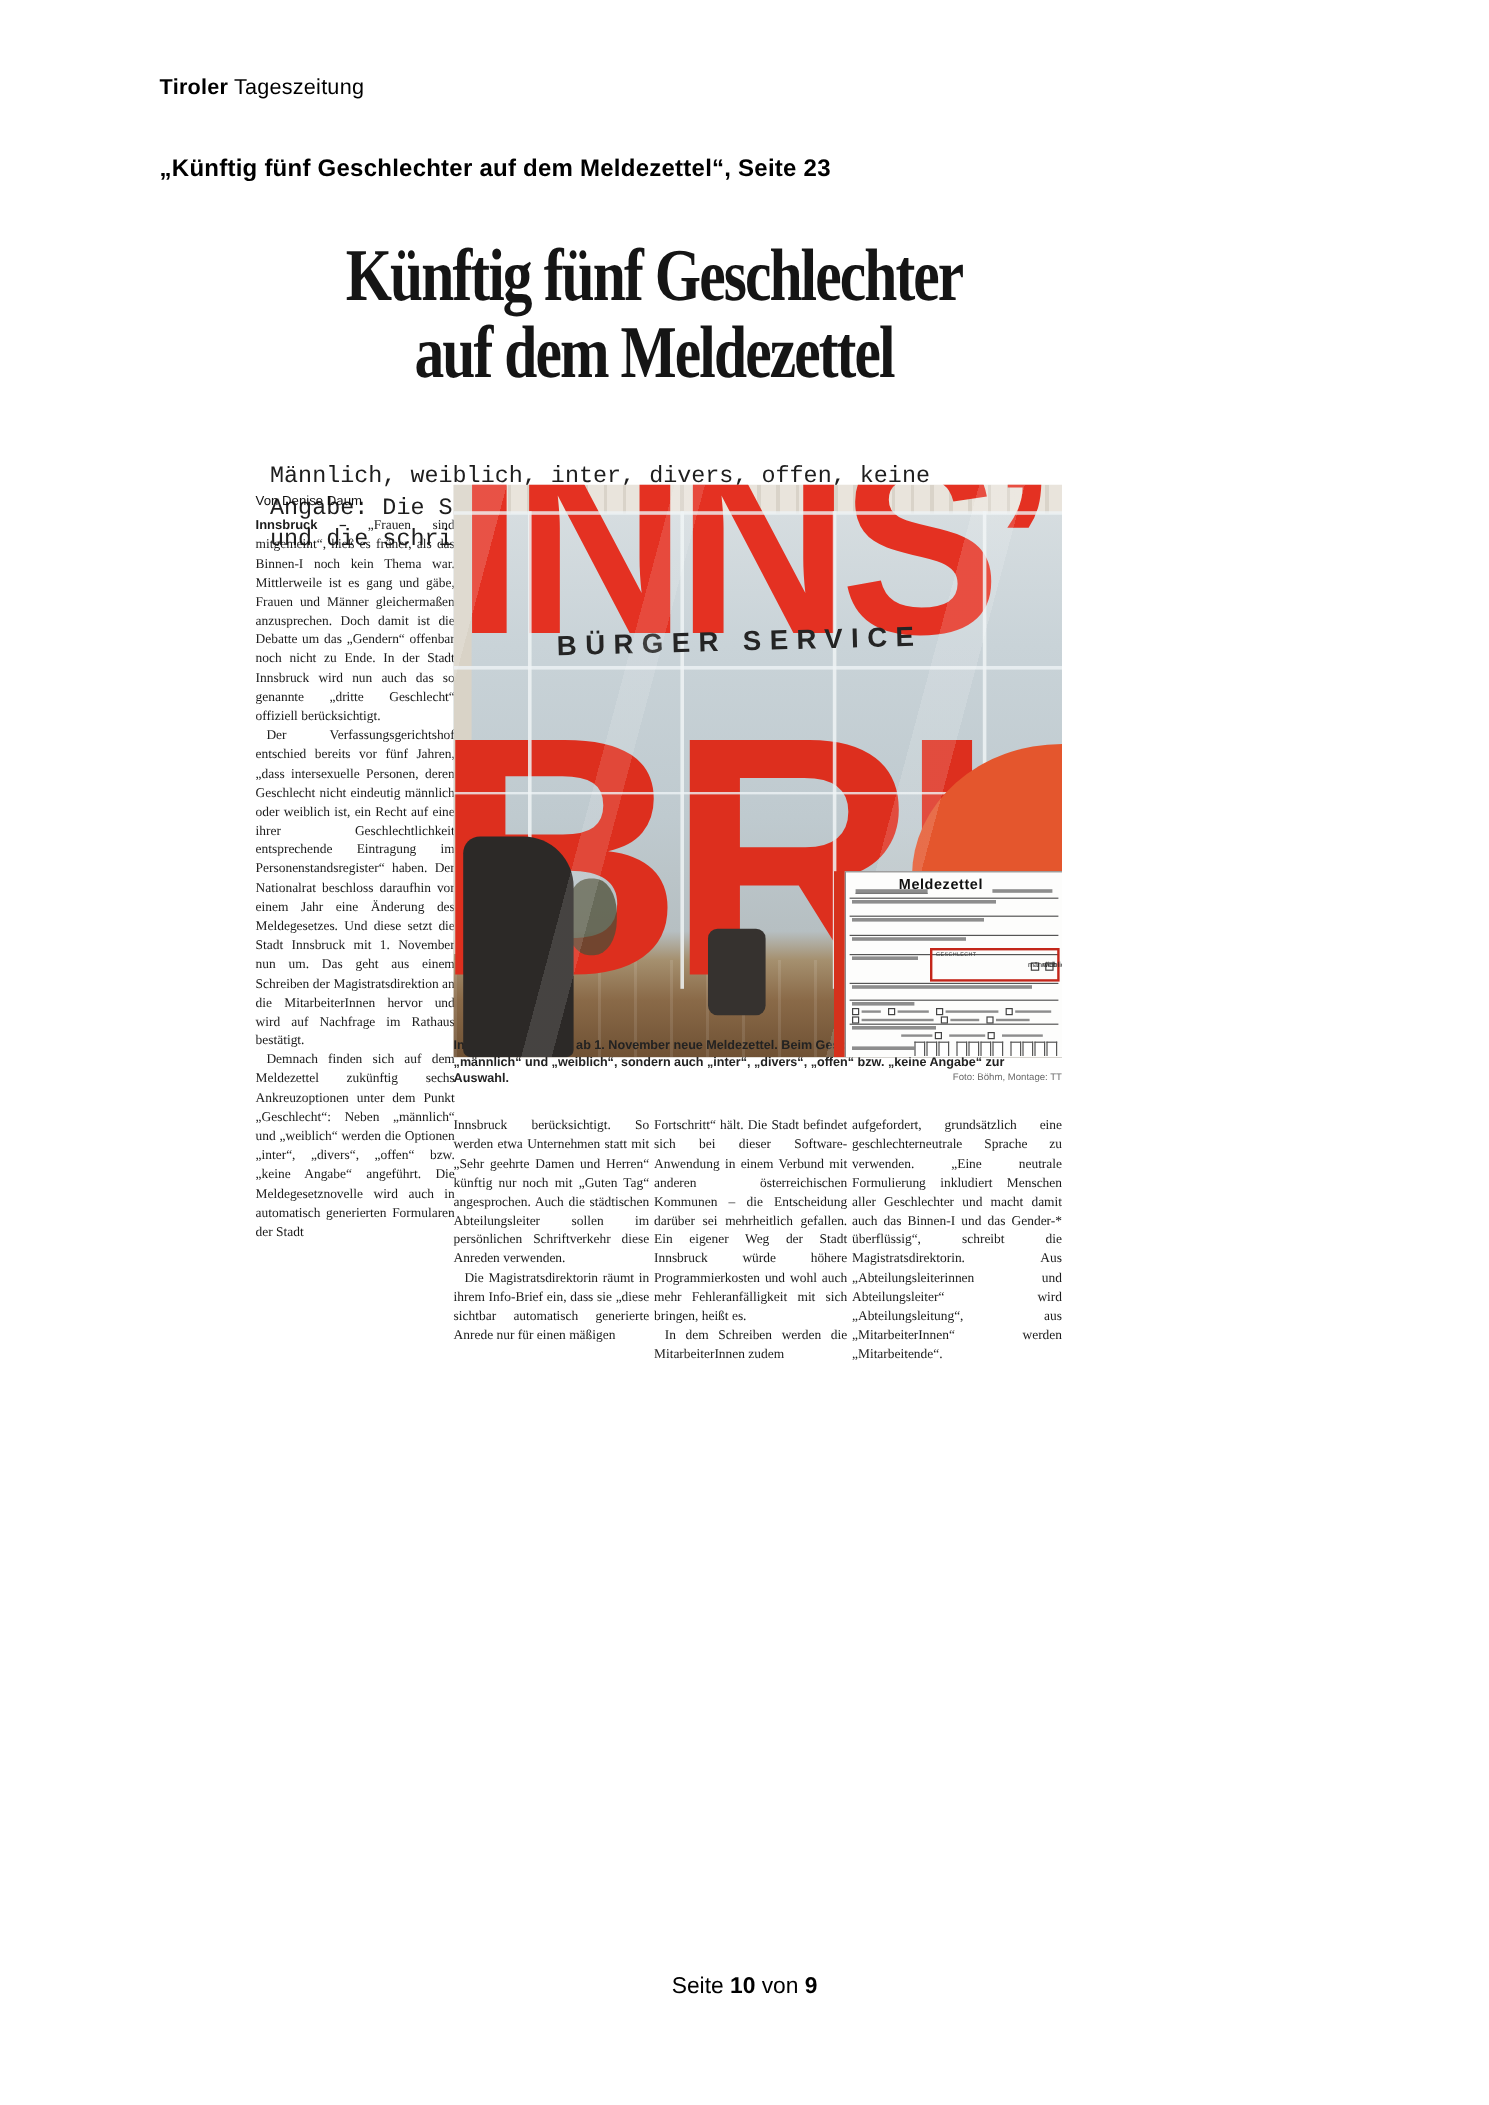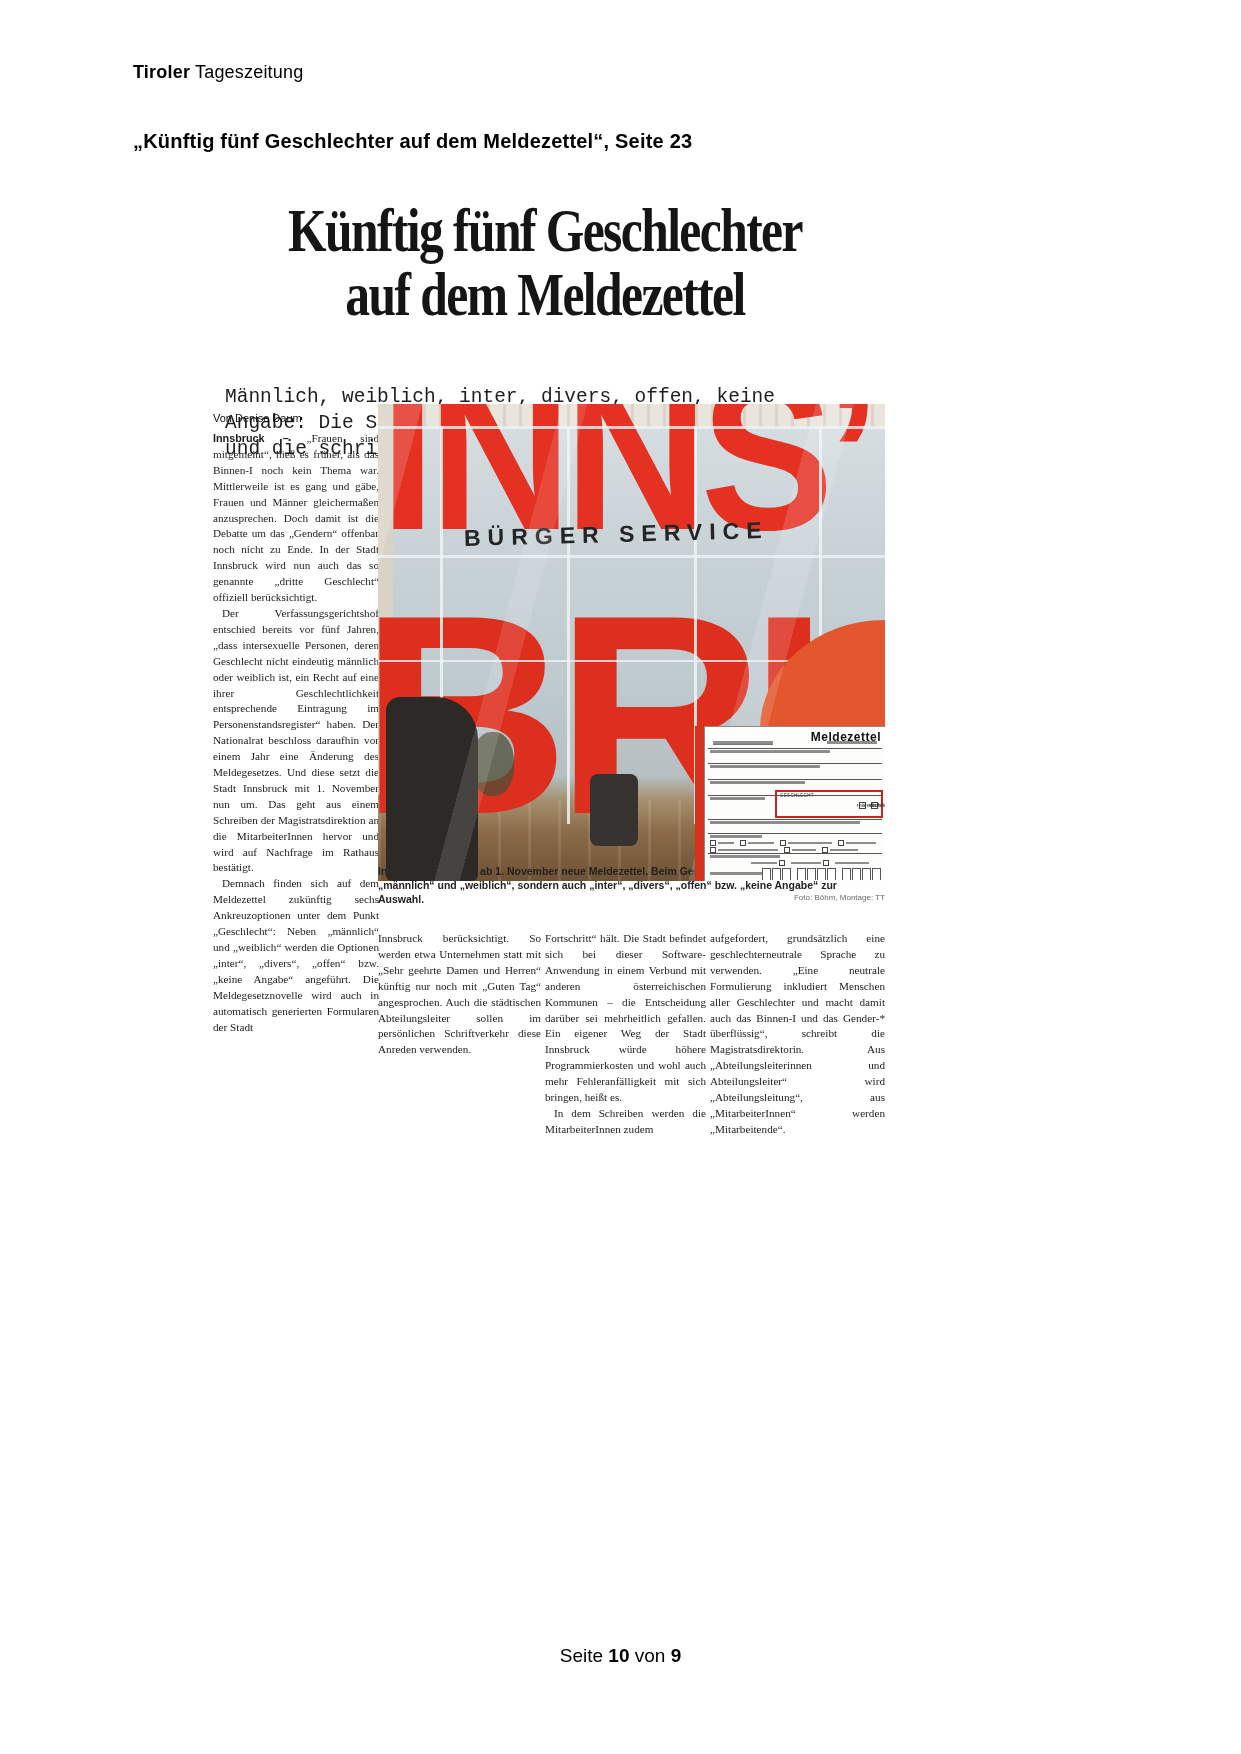--- a/index.html
+++ b/index.html
@@ -58,21 +58,21 @@
   .ph-chair2{left:212px;top:370px;width:48px;height:72px;background:#36322f;border-radius:8px;z-index:3;}
   .ph-reflect{left:0;top:0;width:100%;height:100%;z-index:4;pointer-events:none;
               background:linear-gradient(105deg,rgba(255,255,255,.16) 0 7%,rgba(0,0,0,0) 7% 29%,
                          rgba(255,255,255,.12) 29% 33%,rgba(0,0,0,0) 33% 69%,rgba(255,255,255,.14) 69% 75%,rgba(0,0,0,0) 75%);}
   .ph-red-strip{left:317px;top:322px;width:9px;height:155px;background:#d6311c;z-index:5;}
 
   
   .ph-form{left:326px;top:322px;width:180px;height:154px;background:#fdfdfc;border:1px solid #8a8a8a;z-index:6;
            font-family:"Liberation Sans",sans-serif;}
   .ph-form *{position:absolute;}
-  .f-title{left:0;right:4px;top:3px;text-align:right;padding-left:44px;font-size:12px;font-weight:bold;
+  .f-title{left:0;right:4px;top:3px;text-align:left;padding-left:44px;font-size:12px;font-weight:bold;
            letter-spacing:.5px;color:#101010;}
   .f-bar{background:#8d8d8d;height:2.5px;}
   .f-rule{left:3px;right:3px;height:0;border-top:1px solid #555;}
   .f-red{left:70px;top:63px;width:104px;height:24px;border:2px solid #c3261a;}
   .f-sexlabel{left:3px;top:1px;font-size:4.5px;letter-spacing:.3px;color:#333;white-space:nowrap;}
   .f-sex{left:0;right:3px;top:10px;font-size:6px;color:#222;text-align:right;white-space:nowrap;}
   .f-box{display:inline-block;width:5px;height:5px;border:1px solid #444;background:#fff;vertical-align:middle;
          margin:0 0 1px 2px;position:static;}
   .f-checkrow{left:5px;display:flex;gap:6px;position:absolute;}
   .f-check{display:flex;align-items:center;gap:2px;position:static;}
@@ -225,20 +225,21 @@
     </div>
   </div>
 
   <div class="caption">
     <span>In Innsbruck gibt es ab 1. November neue Meldezettel. Beim Geschlecht stehen dann nicht mehr nur „männlich“ und „weiblich“, sondern auch „inter“, „divers“, „offen“ bzw. „keine Angabe“ zur Auswahl.</span>
     <span class="credit">Foto: Böhm, Montage: TT</span>
   </div>
 
   <div class="col col2">
     <p>Innsbruck berücksichtigt. So werden etwa Unternehmen statt mit „Sehr geehrte Damen und Herren“ künftig nur noch mit „Guten Tag“ angesprochen. Auch die städtischen Abteilungsleiter sollen im persönlichen Schriftverkehr diese Anreden verwenden.</p>
+    <p>Die Magistratsdirektorin räumt in ihrem Info-Brief ein, dass sie „diese sichtbar automatisch generierte Anrede nur für einen mäßigen</p>
   </div>
   <div class="col col3">
     <p>Fortschritt“ hält. Die Stadt befindet sich bei dieser Software-Anwendung in einem Verbund mit anderen österreichischen Kommunen – die Entscheidung darüber sei mehrheitlich gefallen. Ein eigener Weg der Stadt Innsbruck würde höhere Programmierkosten und wohl auch mehr Fehleranfälligkeit mit sich bringen, heißt es.</p>
     <p>In dem Schreiben werden die MitarbeiterInnen zudem</p>
   </div>
   <div class="col col4">
     <p>aufgefordert, grundsätzlich eine geschlechterneutrale Sprache zu verwenden. „Eine neutrale Formulierung inkludiert Menschen aller Geschlechter und macht damit auch das Binnen-I und das Gender-* überflüssig“, schreibt die Magistratsdirektorin. Aus „Abteilungsleiterinnen und Abteilungsleiter“ wird „Abteilungsleitung“, aus „MitarbeiterInnen“ werden „Mitarbeitende“.</p>
   </div>
 
   <div class="pdf-footer"><span>Seite</span> <b>10</b> <span>von</span> <b>9</b></div>

